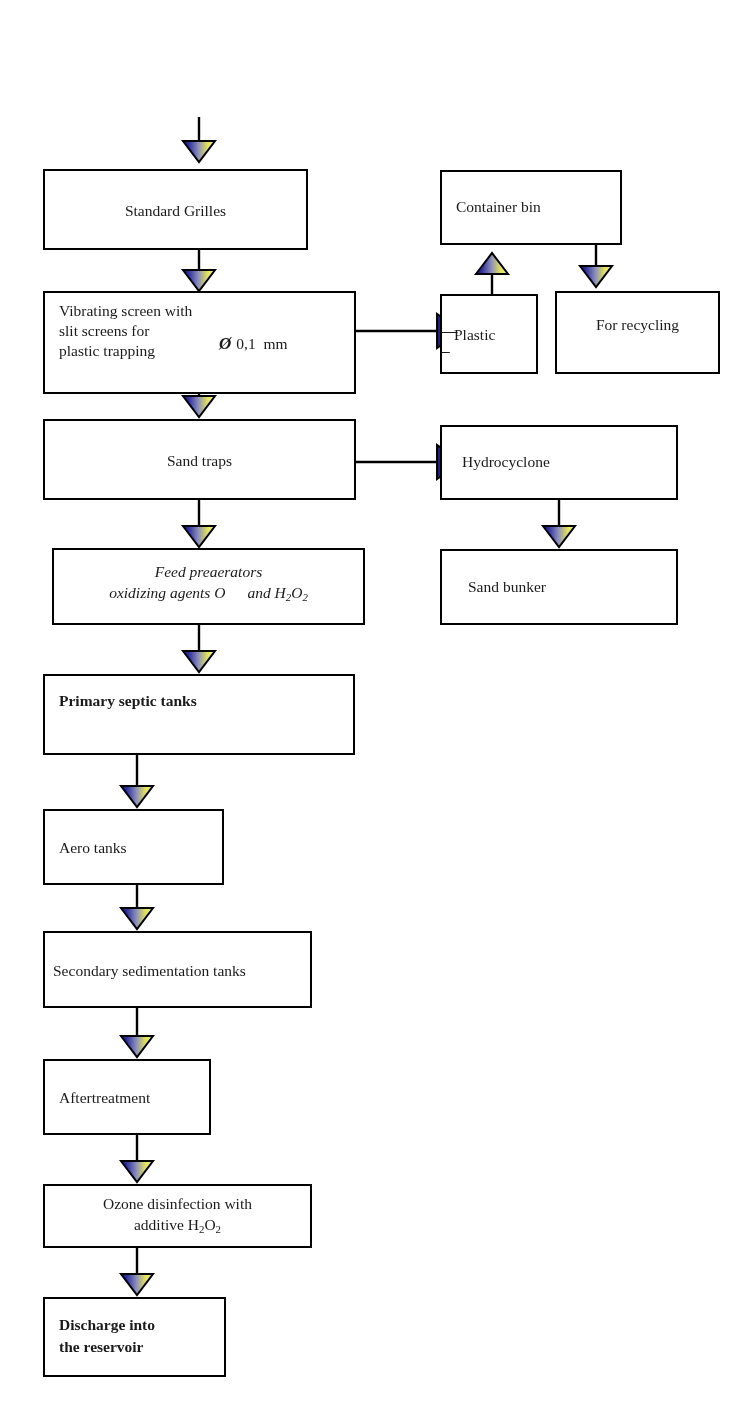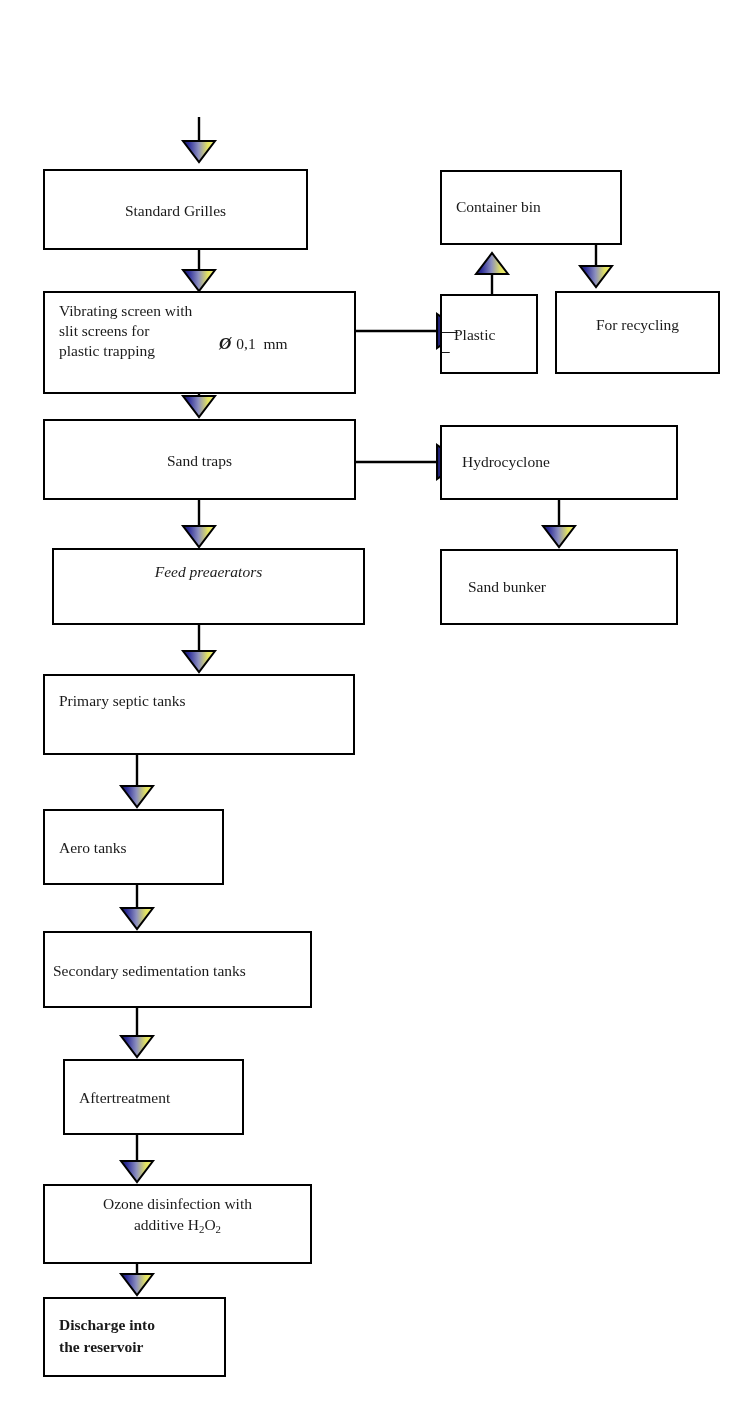--- a/index.html
+++ b/index.html
@@ -134,39 +134,40 @@
     <span class="label lbl-left" style="top:48px;">plastic trapping</span>
     <span class="label" style="top:40px; left:174px;"><span class="dia">Ø</span><span style="margin-left:5px;">0,1  mm</span></span>
   </div>
 
   <div class="node" style="left:43px; top:419px; width:313px; height:81px;padding-left:16px;">
     <span class="label lbl-center" style="top:30px;">Sand traps</span>
   </div>
 
   <div class="node" style="left:52px; top:548px; width:313px; height:77px;font-style:italic;">
     <span class="label lbl-center" style="top:12px;">Feed preaerators</span>
+    <span class="label lbl-center" style="top:33px;"><span>oxidizing agents O</span><span style="display:inline-block;width:22px;"></span><span>and H</span><sub>2</sub><span>O</span><sub>2</sub></span>
   </div>
 
-  <div class="node" style="left:43px; top:674px; width:312px; height:81px;">
+  <div class="node" style="left:43px; top:674px; width:312px; height:81px;font-weight:bold;">
     <span class="label lbl-left" style="top:15px;">Primary septic tanks</span>
   </div>
 
   <div class="node" style="left:43px; top:809px; width:181px; height:76px;">
     <span class="label lbl-left" style="top:27px;">Aero tanks</span>
   </div>
 
   <div class="node" style="left:43px; top:931px; width:269px; height:77px;">
     <span class="label lbl-left" style="top:28px; left:8px;">Secondary sedimentation tanks</span>
   </div>
 
-  <div class="node" style="left:43px; top:1059px; width:181px; height:76px;margin-left:20px;">
+  <div class="node" style="left:43px; top:1059px; width:168px; height:76px;">
     <span class="label lbl-left" style="top:27px;">Aftertreatment</span>
   </div>
 
-  <div class="node" style="left:43px; top:1184px; width:269px; height:80px;">
+  <div class="node" style="left:43px; top:1184px; width:269px; height:64px;">
     <span class="label lbl-center" style="top:8px;">Ozone disinfection with</span>
     <span class="label lbl-center" style="top:29px;"><span>additive H</span><sub>2</sub><span>O</span><sub>2</sub></span>
   </div>
 
   <div class="node" style="left:43px; top:1297px; width:183px; height:80px;font-weight:bold;">
     <span class="label lbl-left" style="top:16px;">Discharge into</span>
     <span class="label lbl-left" style="top:38px;">the reservoir</span>
   </div>
 
   <div class="node" style="left:440px; top:170px; width:182px; height:75px;">

